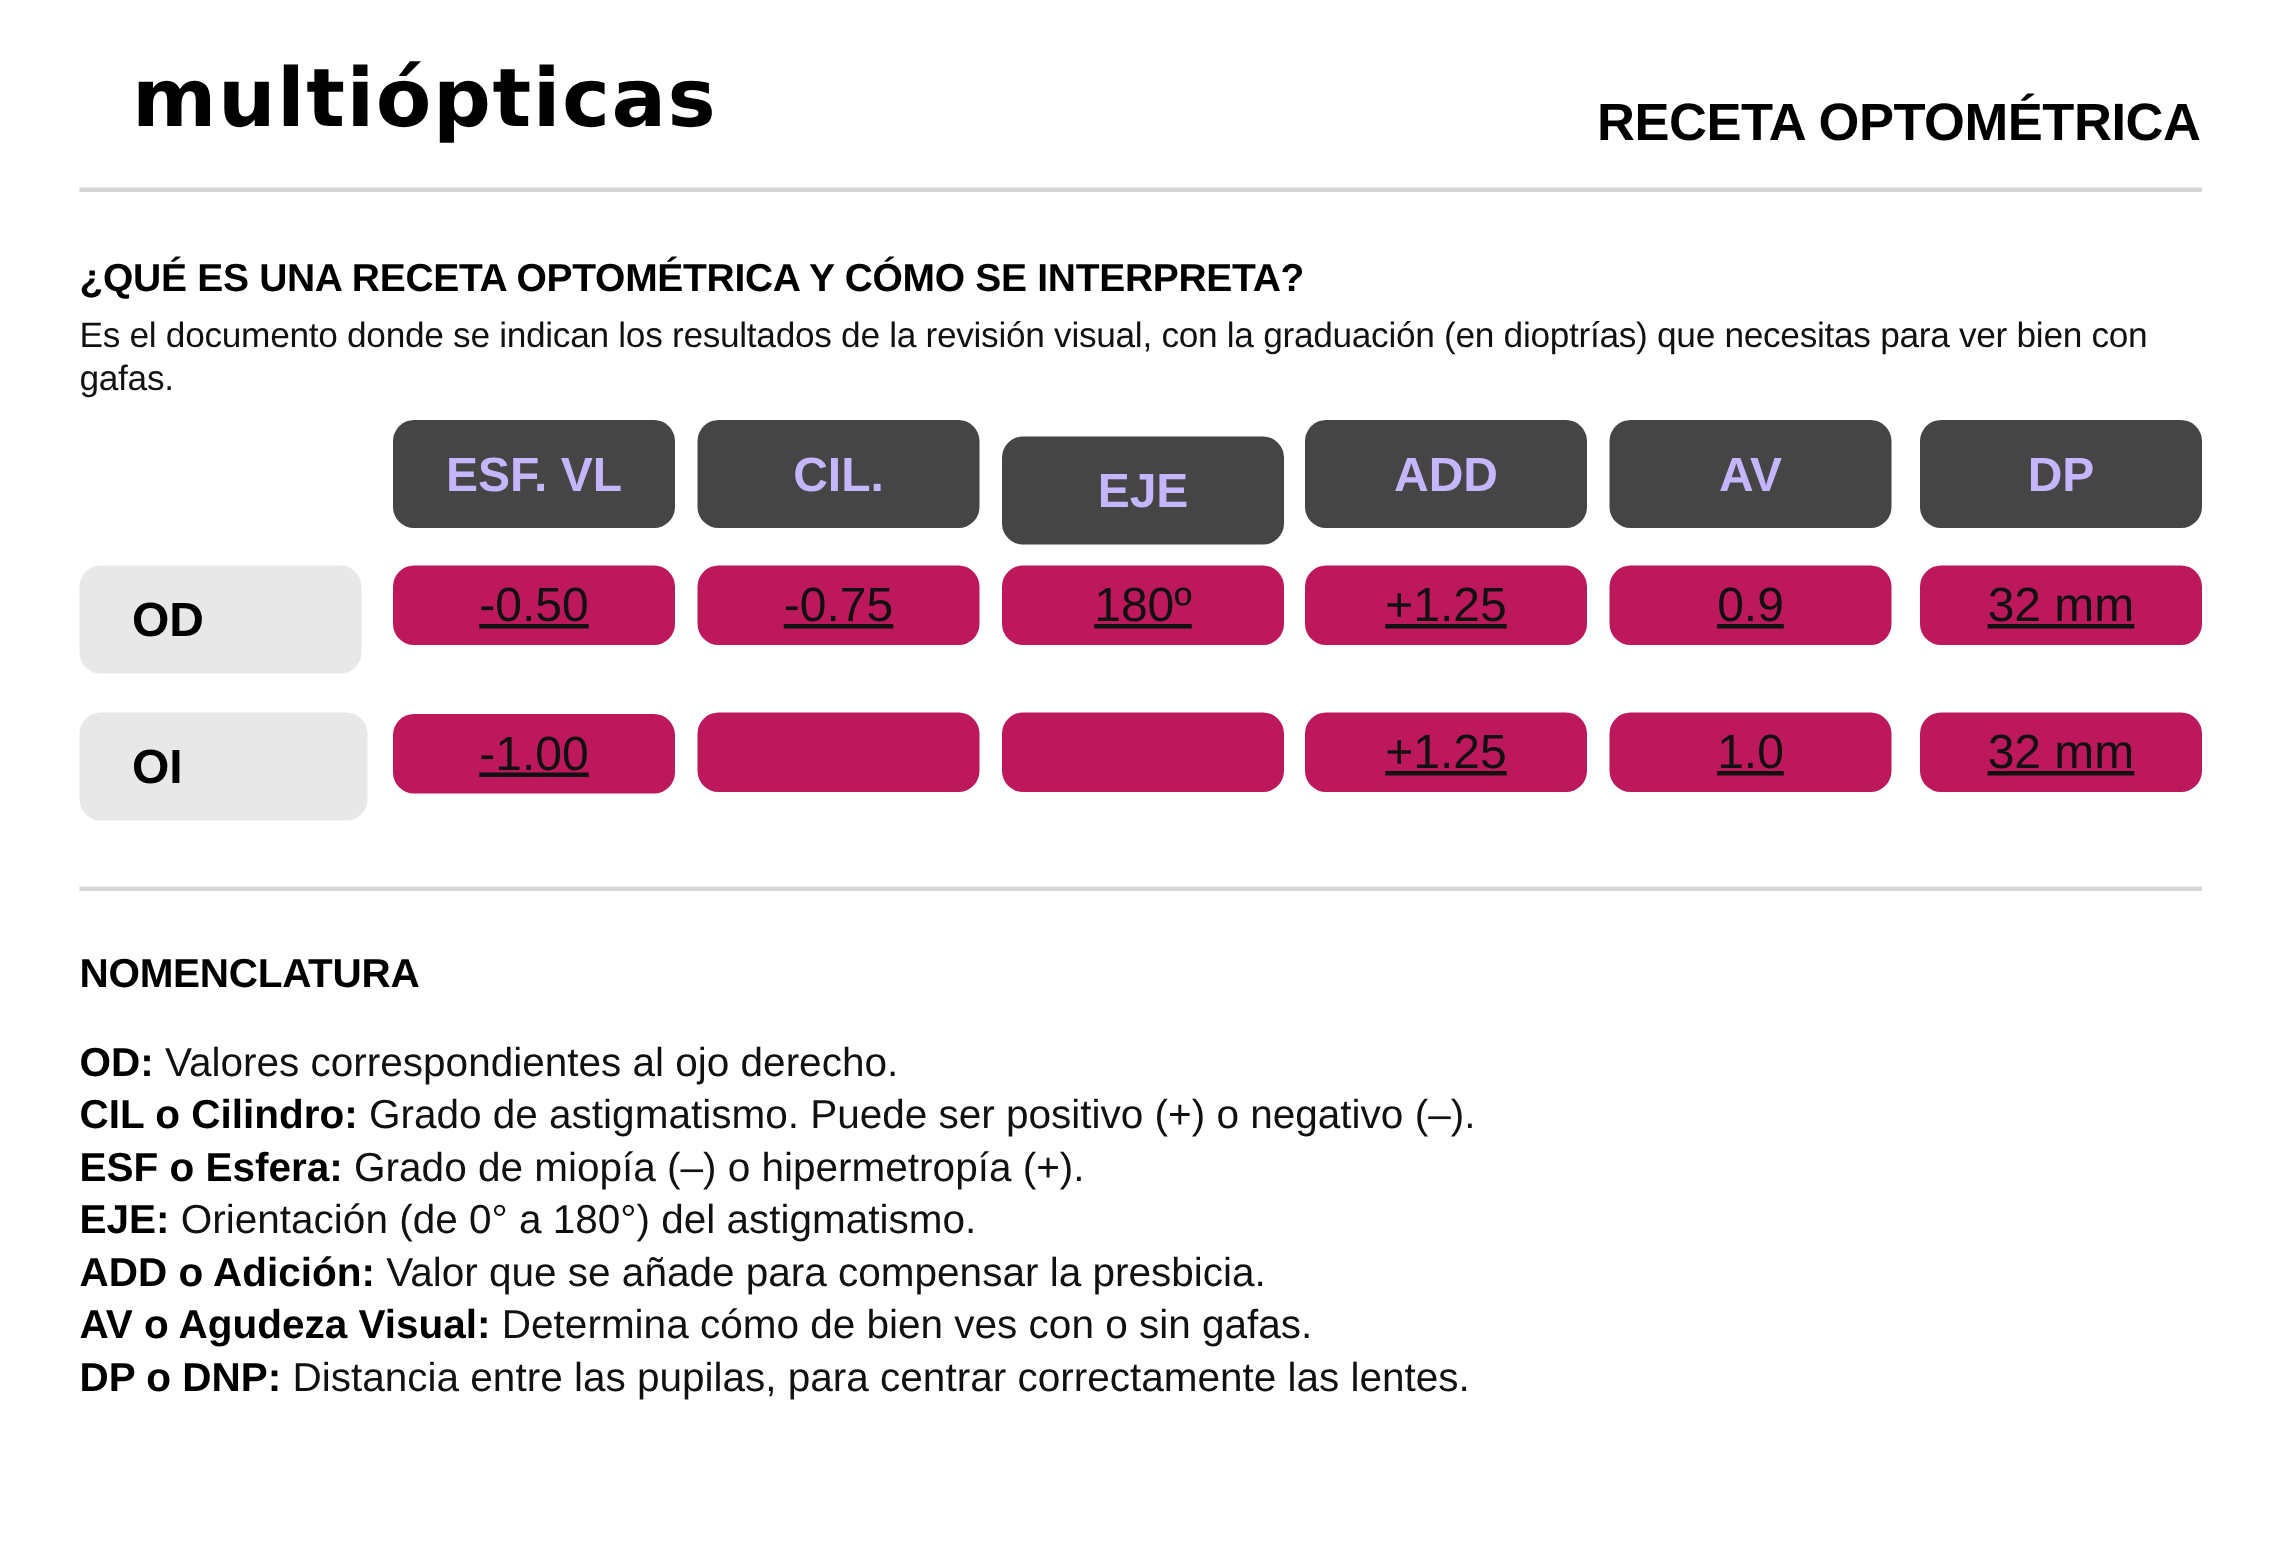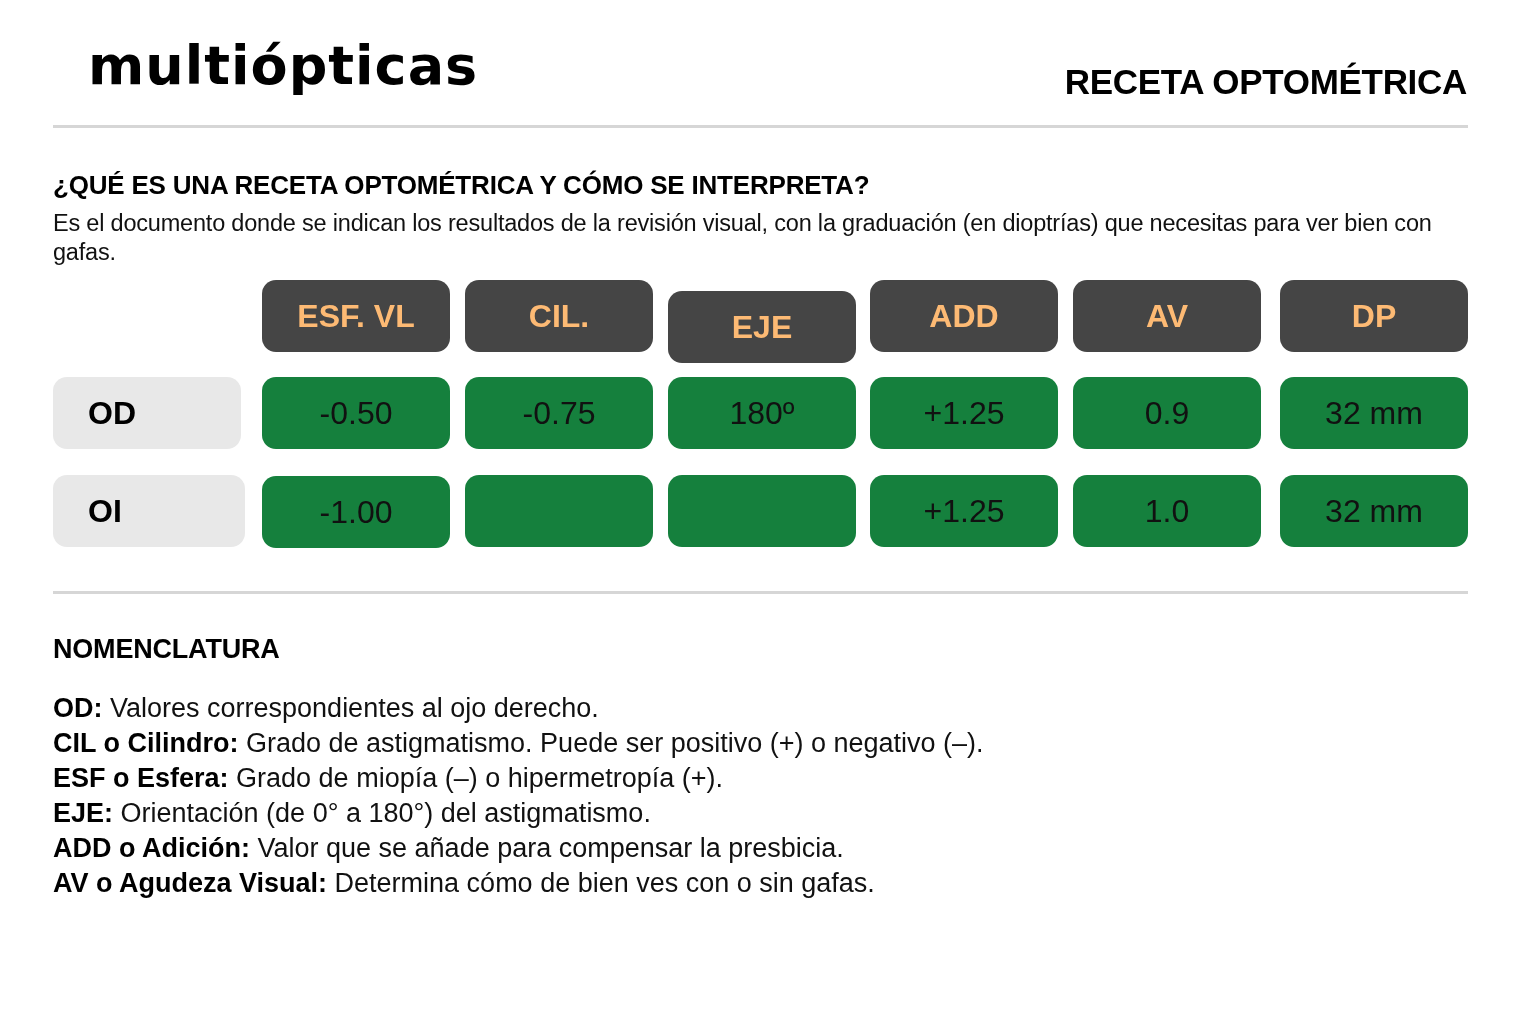--- a/index.html
+++ b/index.html
@@ -30,24 +30,24 @@
       position: absolute; left: 53px; top: 209px; width: 1400px;
       font-size: 23.5px; line-height: 29px; color: #111;
       letter-spacing: -0.2px;
     }
     .cell {
       position: absolute; border-radius: 14px;
       display: flex; align-items: center; justify-content: center;
       font-size: 32px; color: #111;
     }
     .head-cell {
-      background: #454545; color: #fdba74; font-weight: bold; font-size: 32px;
+      background: #454545; color: #c4b5fd; font-weight: bold; font-size: 32px;
       top: 280px; height: 72px;
     }
-    .val-cell { background: #15803d; height: 72px; }
+    .val-cell { background: #be185d; height: 53px; text-decoration: underline; }
     .row-label {
       background: #e8e8e8; justify-content: flex-start; padding-left: 35px;
       box-sizing: border-box; font-weight: bold; font-size: 32px; color: #000;
       height: 72px;
     }
     .nomen-list { position: absolute; left: 53px; top: 691px; }
     .nomen-item { font-size: 27px; line-height: 35px; color: #111; white-space: nowrap; }
     .nomen-term { font-weight: bold; color: #000; }
   </style>
 </head>
@@ -91,13 +91,14 @@
 
 <div class="section-heading" style="top:634px;font-size:27px;">NOMENCLATURA</div>
 
 <div class="nomen-list">
   <div class="nomen-item"><span class="nomen-term">OD:</span><span> Valores correspondientes al ojo derecho.</span></div>
   <div class="nomen-item"><span class="nomen-term">CIL o Cilindro:</span><span> Grado de astigmatismo. Puede ser positivo (+) o negativo (–).</span></div>
   <div class="nomen-item"><span class="nomen-term">ESF o Esfera:</span><span> Grado de miopía (–) o hipermetropía (+).</span></div>
   <div class="nomen-item"><span class="nomen-term">EJE:</span><span> Orientación (de 0° a 180°) del astigmatismo.</span></div>
   <div class="nomen-item"><span class="nomen-term">ADD o Adición:</span><span> Valor que se añade para compensar la presbicia.</span></div>
   <div class="nomen-item"><span class="nomen-term">AV o Agudeza Visual:</span><span> Determina cómo de bien ves con o sin gafas.</span></div>
+  <div class="nomen-item"><span class="nomen-term">DP o DNP:</span><span> Distancia entre las pupilas, para centrar correctamente las lentes.</span></div>
 </div>
 
 </body></html>

